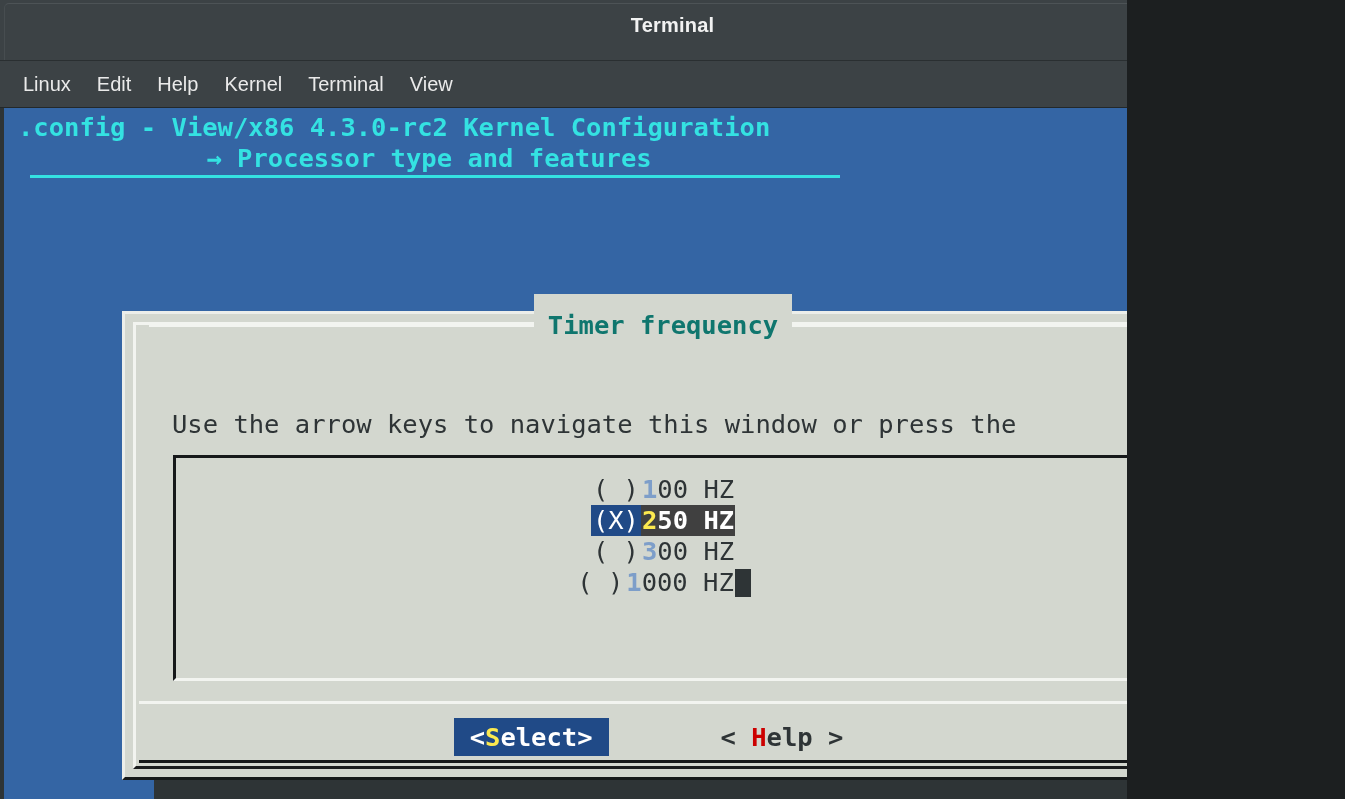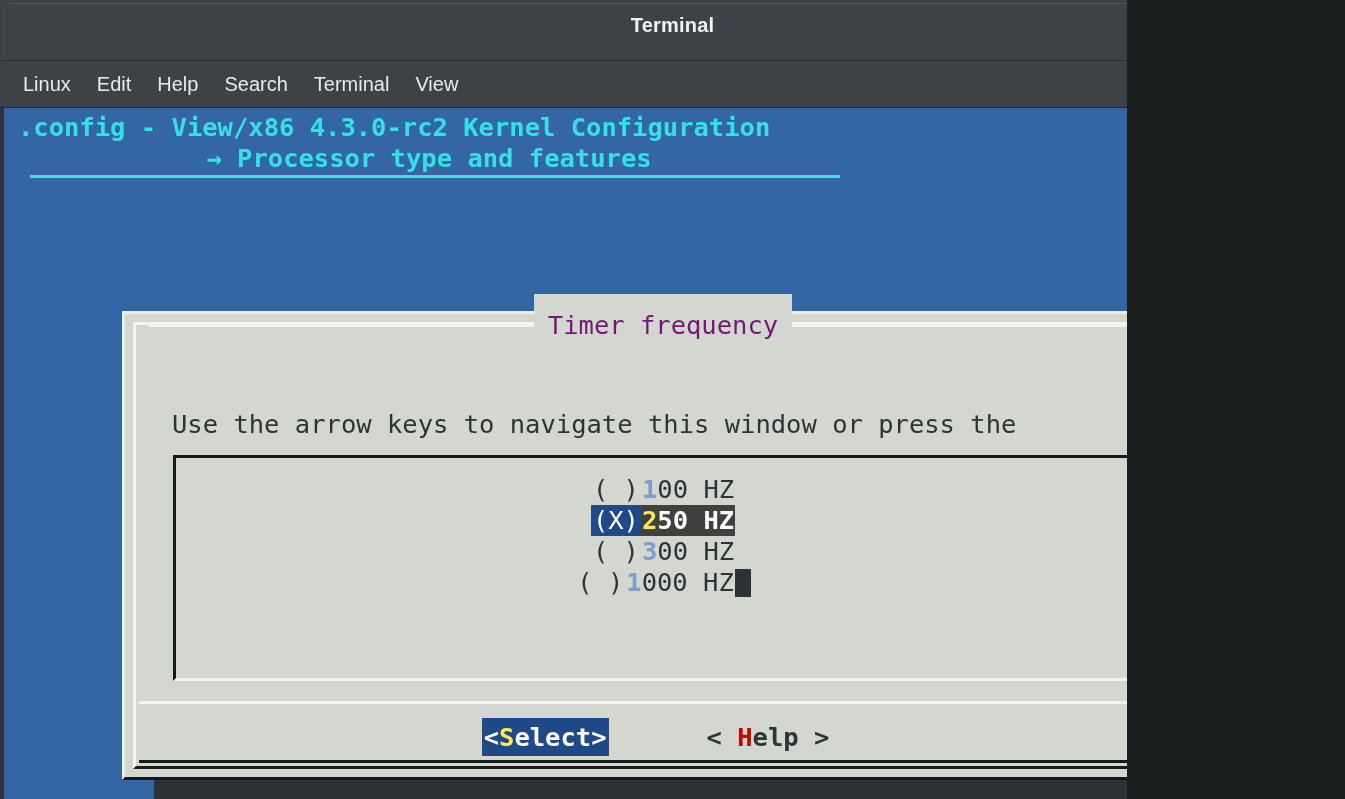--- a/index.html
+++ b/index.html
@@ -199,24 +199,24 @@
     pointer-events: none;
   }
   .dlg-title-line {
     height: 3px;
     background: #f2f4f0;
     flex: 0 0 auto;
   }
   .dlg-title-line.left  { width: 385px; }
   .dlg-title-line.right { width: 372px; }
   .dlg-title-text {
-    color: #701a75;
+    color: #0f766e;
     background: #d3d7cf;
     font-size: 25.5px;
-    font-weight: normal;
+    font-weight: bold;
     padding: 16px 14px;
     white-space: pre;
     line-height: 30px;
   }
 
   .dlg-body {
     position: absolute;
     left: 36px;
     top: 22px;
     right: 10px;
@@ -297,21 +297,21 @@
     top: 392px;
     height: 40px;
     display: flex;
     align-items: center;
     justify-content: center;
     font-size: 25.5px;
     line-height: 34px;
     white-space: pre;
   }
   .btn {
-    padding: 2px 2px;
+    padding: 2px 16px;
     color: #2e3436;
     margin: 0 48px;
     font-weight: bold;
   }
   .btn.active {
     background: #204a87;
     color: #ffffff;
   }
   .btn .k  { color: #cc0000; }
   .btn.active .k { color: #fce94f; }
@@ -333,21 +333,21 @@
     <div class="titlebar-inner"></div>
     <div class="window-title">Terminal</div>
     <div class="close-btn">✕</div>
   </div>
 
   <div class="menubar">
     <ul>
       <li>Linux</li>
       <li>Edit</li>
       <li>Help</li>
-      <li>Search</li>
+      <li>Kernel</li>
       <li>Terminal</li>
       <li>View</li>
     </ul>
   </div>
 
   <div class="term">
 
     <div class="cfg-header">.config - View/x86 4.3.0-rc2 Kernel Configuration</div>
 
     <div class="cfg-sub">

